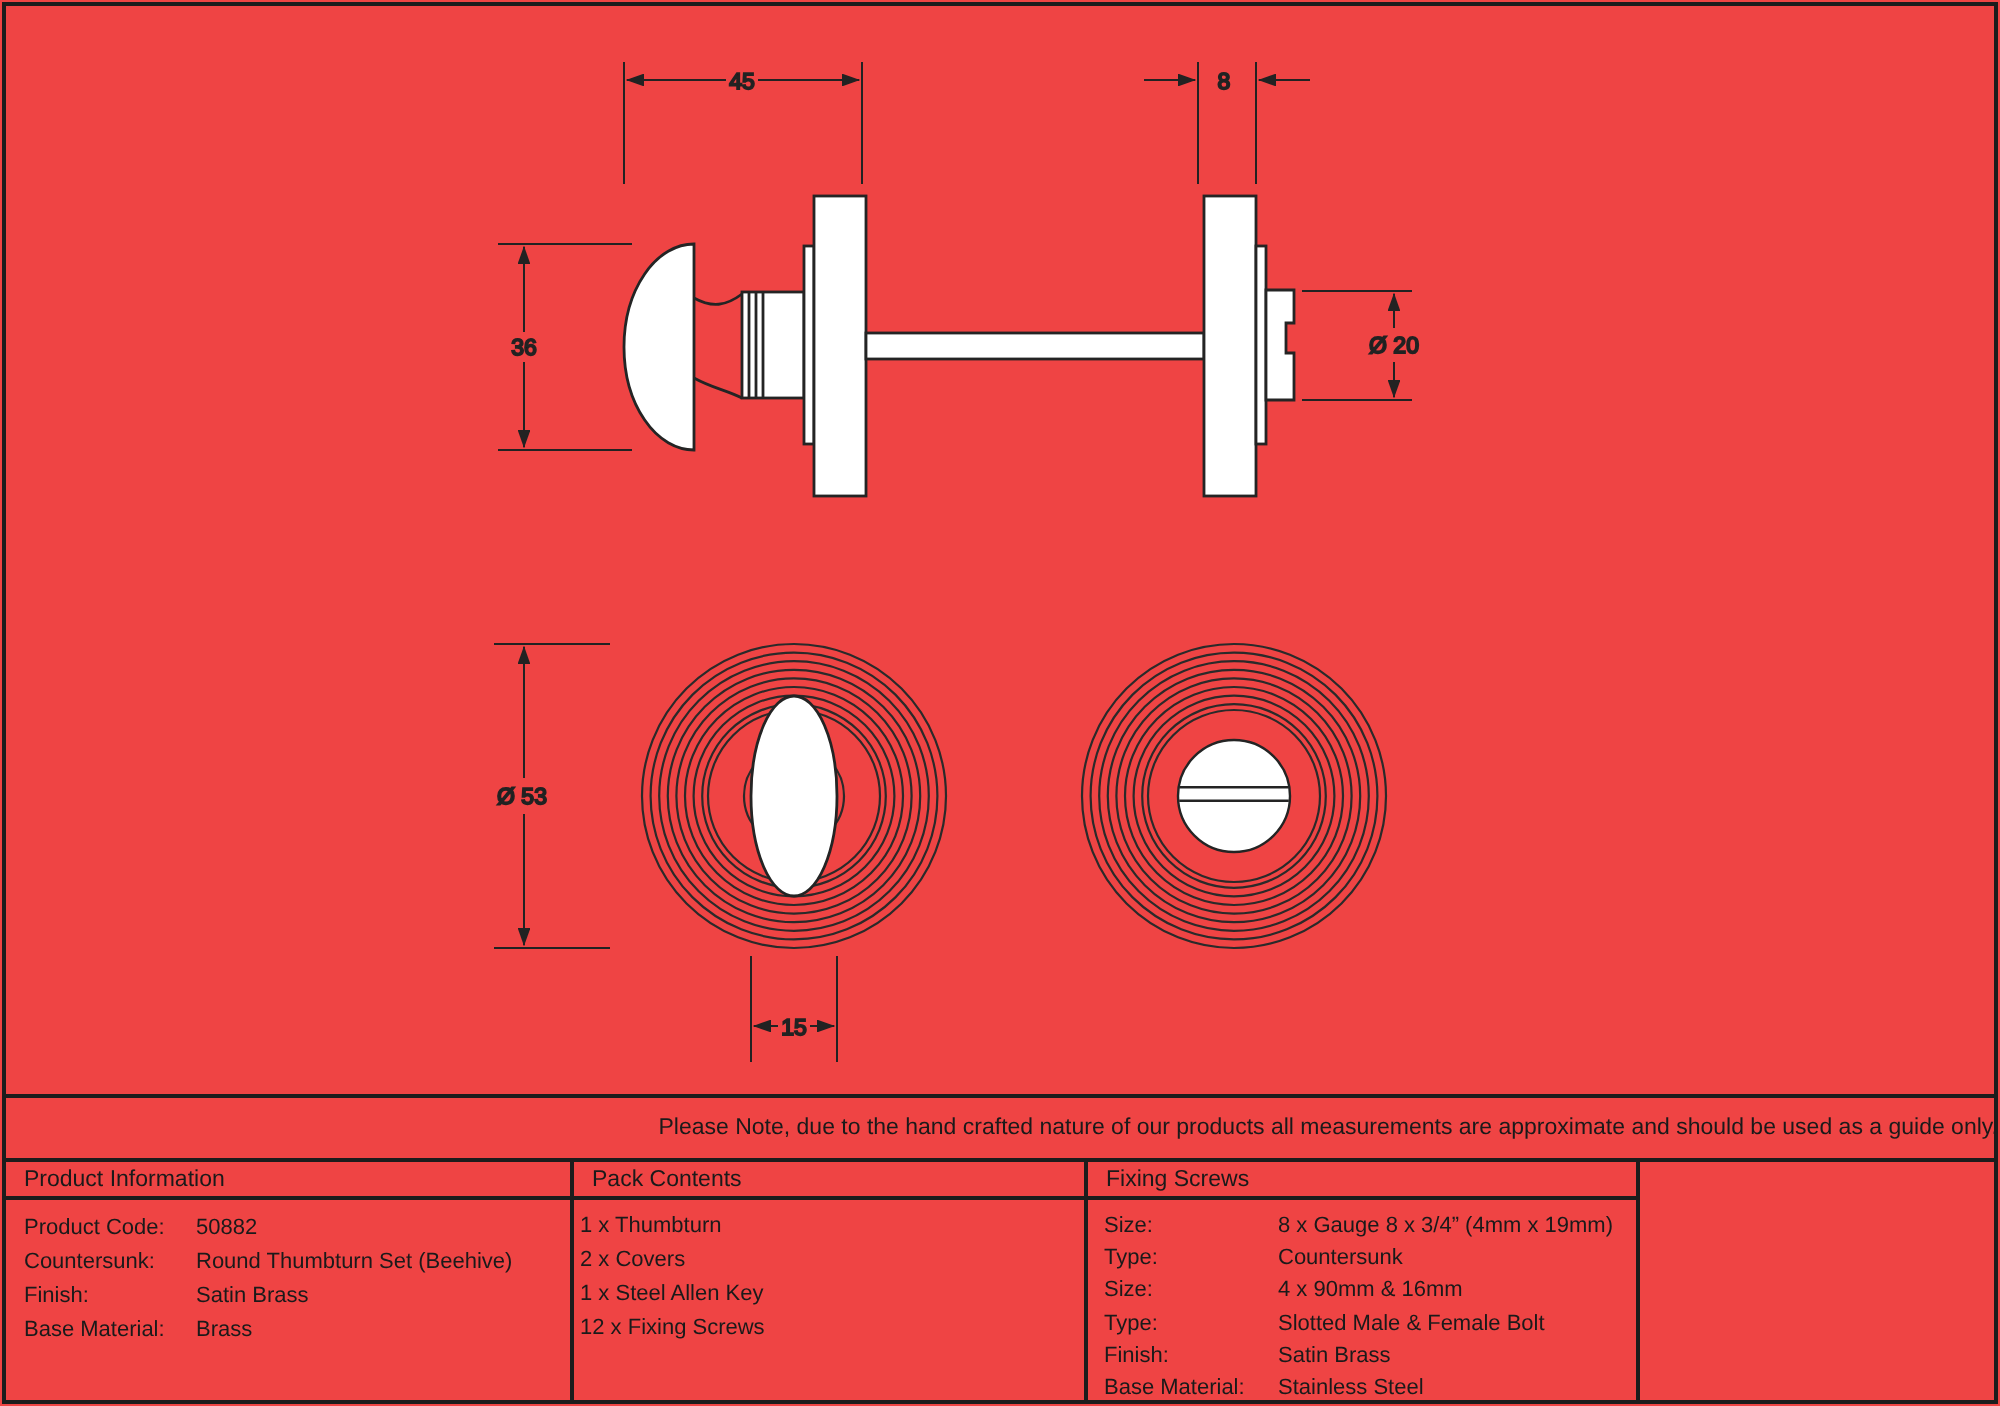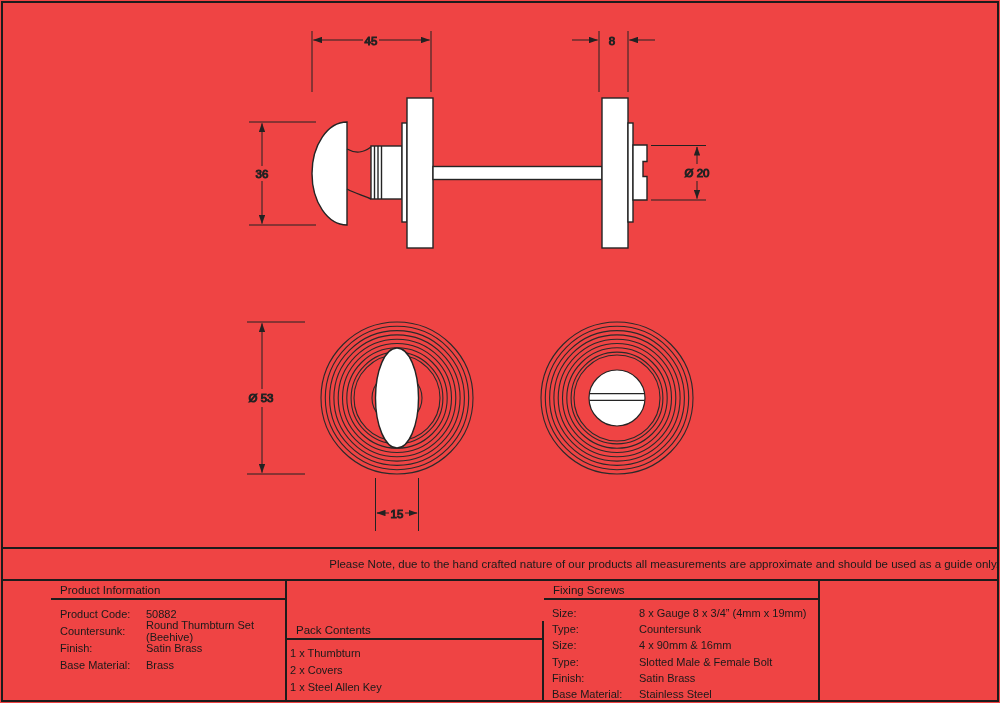--- a/index.html
+++ b/index.html
@@ -10,22 +10,22 @@
 
   
   .notebar{position:absolute;left:1px;right:1px;top:547px;height:34px;box-sizing:border-box;
            border-top:2px solid #1c1c1c;border-bottom:2px solid #1c1c1c;
            display:flex;align-items:center;padding-left:10px;font-size:11.5px;justify-content:flex-end;}
 
   
   .spec-table{position:absolute;left:3px;right:3px;top:581px;bottom:3px;display:flex;}
   .col{box-sizing:border-box;overflow:hidden;}
   .col-divider{border-right:2px solid #1c1c1c;}
-  .col-product{width:284px;padding-left:48px;}
-  .col-pack{width:257px;margin-top:40px;}
+  .col-product{width:284px;}
+  .col-pack{width:257px;}
   .col-fix{width:276px;}
   .col-brand{flex:1;display:flex;align-items:center;justify-content:center;}
   .col-header{height:19px;box-sizing:border-box;border-bottom:2px solid #1c1c1c;
               display:flex;align-items:center;padding-left:9px;font-size:11.5px;}
   .col-body{padding-top:5px;font-size:11px;}
   .kv-row{display:flex;}
   .col-product .kv-row{height:17px;align-items:center;padding-left:9px;}
   .col-product .kv-label{width:86px;flex:none;}
   .col-fix .kv-row{height:16.2px;align-items:center;padding-left:8px;}
   .col-fix .kv-label{width:87px;flex:none;}
@@ -192,20 +192,21 @@
         </div>
       </div>
     </div>
 
     <div class="col col-pack col-divider">
       <div class="col-header">Pack Contents</div>
       <div class="col-body">
         <div class="pack-item">1 x Thumbturn</div>
         <div class="pack-item">2 x Covers</div>
         <div class="pack-item">1 x Steel Allen Key</div>
+        <div class="pack-item">12 x Fixing Screws</div>
       </div>
     </div>
 
     <div class="col col-fix col-divider">
       <div class="col-header">Fixing Screws</div>
       <div class="col-body">
         <div class="kv-row">
           <span class="kv-label">Size:</span>
           <span class="kv-value">8 x Gauge 8 x 3/4” (4mm x 19mm)</span>
         </div>

